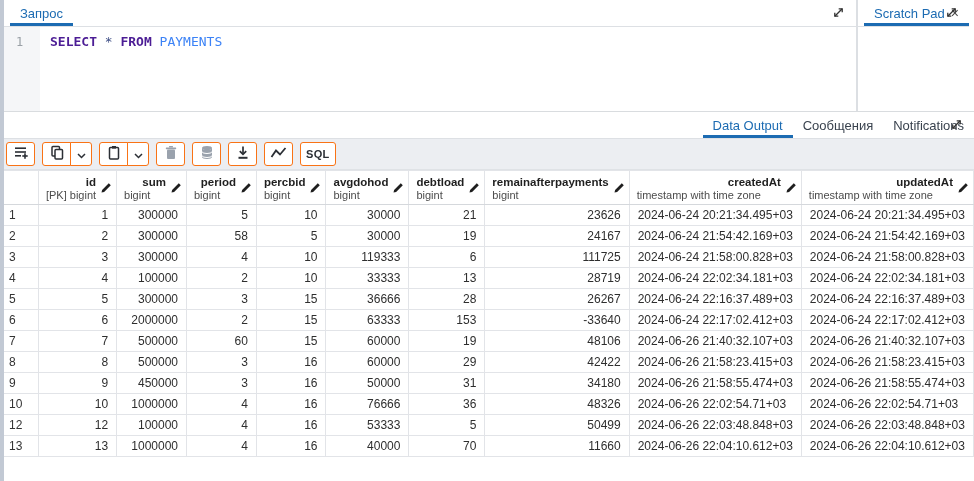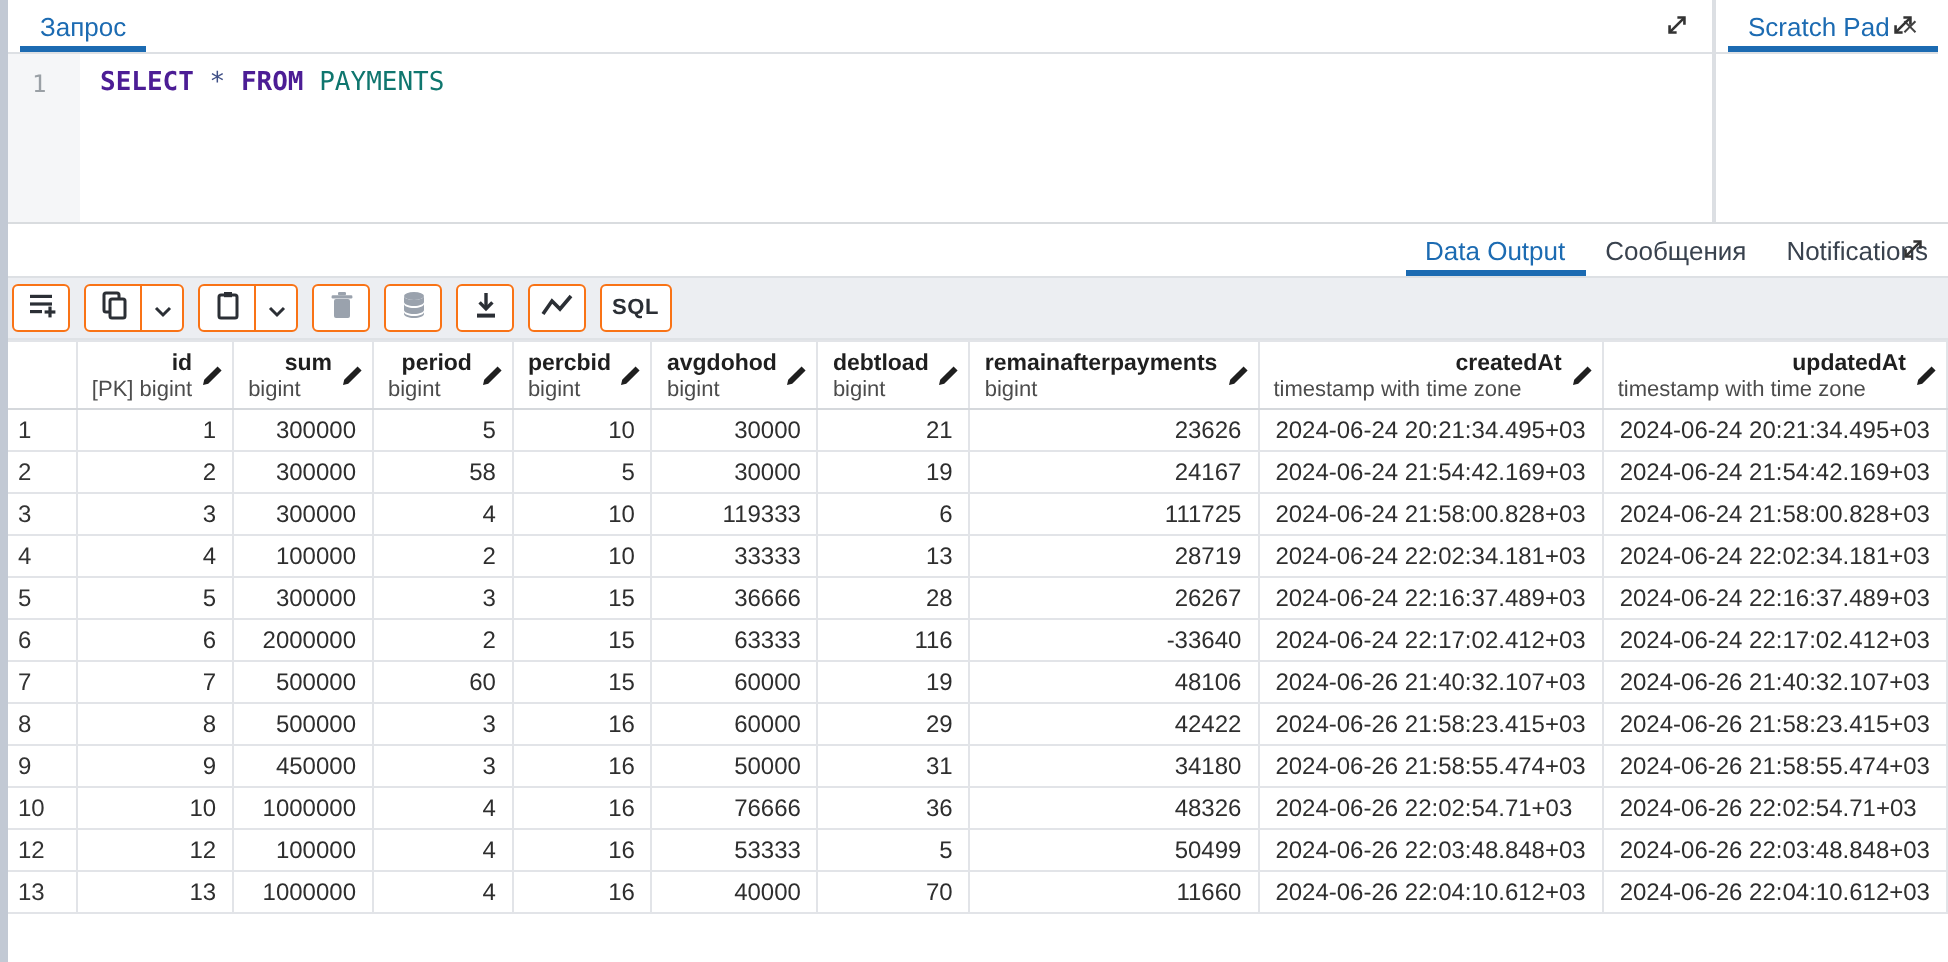--- a/index.html
+++ b/index.html
@@ -23,21 +23,21 @@
   .tab .close-x { font-size:14px; color:#444; line-height:1; }
   .expand-btn { position:absolute; right:8px; top:4px; width:20px; height:20px; display:flex;
     align-items:center; justify-content:center; cursor:pointer; background:transparent; border:none; }
 
   .editor { flex:1; display:flex; background:#fff; }
   .gutter { width:36px; flex:none; background:#f5f6f8; color:#9aa0a6;
     font-family:"DejaVu Sans Mono", monospace; font-size:12px; padding:8px 0 0 12px; }
   .code { flex:1; padding:7px 0 0 10px; font-family:"DejaVu Sans Mono", monospace; font-size:13px; color:#2b2b2b; }
   .code .kw { color:#4c1d95; font-weight:bold; }
   .code .op { color:#3f4f86; }
-  .code .ident { color:#0f766e; }
+  .code .ident { color:#3b82f6; }
   .scratch-body { flex:1; background:#fff; }
 
   
   .results { position:absolute; left:0; top:111px; right:0; bottom:0; border-top:1px solid #d9dcdf;
     display:flex; flex-direction:column; background:#fff; }
   .results .tabbar { padding-left:10px;justify-content:flex-end; }
   .toolbar { height:31px; flex:none; background:#eceef2; border-bottom:1px solid #dfe2e6;
     display:flex; align-items:center; padding-left:6px; gap:7px; }
   .tbtn { height:24px; min-width:29px; padding:0 5px; background:#fff; border:1px solid #f97316;
     border-radius:3px; display:inline-flex; align-items:center; justify-content:center; cursor:pointer; }
@@ -390,21 +390,21 @@
               <td class="ts">2024-06-24 22:16:37.489+03</td>
               <td class="ts">2024-06-24 22:16:37.489+03</td>
             </tr>
             <tr>
               <td class="rownum">6</td>
               <td class="num">6</td>
               <td class="num">2000000</td>
               <td class="num">2</td>
               <td class="num">15</td>
               <td class="num">63333</td>
-              <td class="num">116</td>
+              <td class="num">153</td>
               <td class="num">-33640</td>
               <td class="ts">2024-06-24 22:17:02.412+03</td>
               <td class="ts">2024-06-24 22:17:02.412+03</td>
             </tr>
             <tr>
               <td class="rownum">7</td>
               <td class="num">7</td>
               <td class="num">500000</td>
               <td class="num">60</td>
               <td class="num">15</td>

